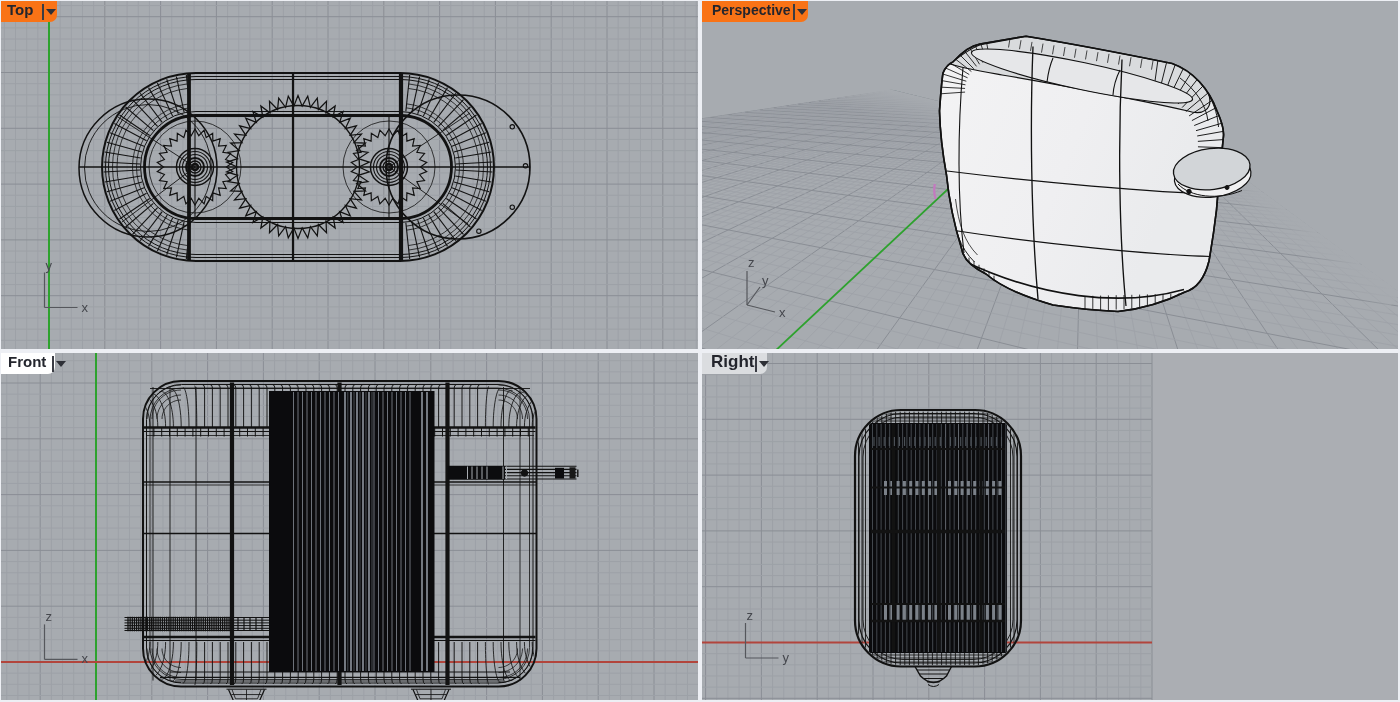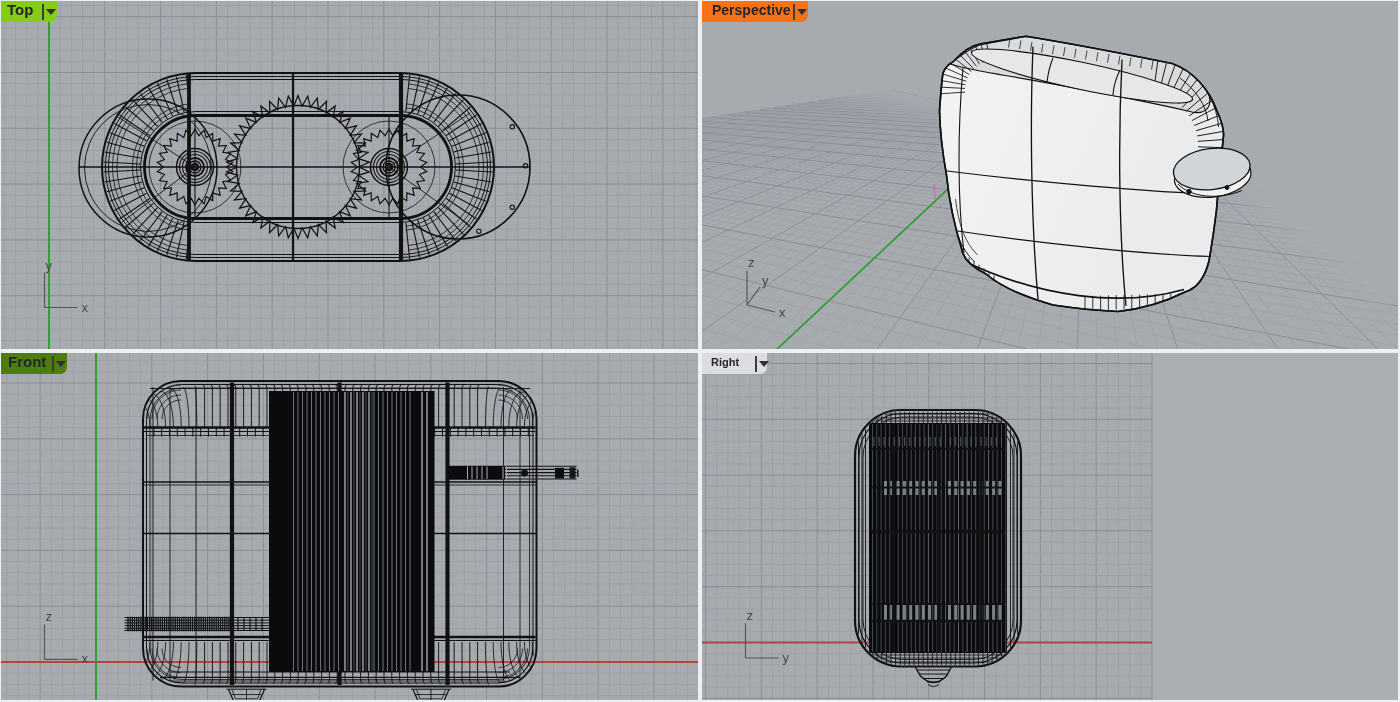--- a/index.html
+++ b/index.html
@@ -211,21 +211,21 @@
         <line x1="389" y1="167" x2="468" y2="224" stroke="#121212" stroke-width="0.9"></line>
         <circle cx="148" cy="168" r="69" stroke="#121212" stroke-width="1.5" fill="none"></circle>
         <circle cx="148" cy="168" r="63.5" stroke="#121212" stroke-width="0.9" fill="none"></circle>
         <circle cx="458" cy="167" r="72" stroke="#121212" stroke-width="1.6" fill="none"></circle>
         <circle cx="512.26" cy="126.85" r="2.2" stroke="#121212" stroke-width="1.1" fill="none"></circle>
         <circle cx="525.49" cy="165.82" r="2.2" stroke="#121212" stroke-width="1.1" fill="none"></circle>
         <circle cx="512.26" cy="207.15" r="2.2" stroke="#121212" stroke-width="1.1" fill="none"></circle>
         <circle cx="478.86" cy="231.2" r="2.2" stroke="#121212" stroke-width="1.1" fill="none"></circle>
       </g>
     </svg>
-    <div class="tab" style="width:56px;background:#84cc16">
+    <div class="tab" style="width:56px;background:#f97316">
       <span class="tl" style="left:6px;font-size:15px">Top</span>
       <i class="sep" style="left:41px"></i>
       <i class="tri" style="left:45px"></i>
     </div>
   </div>
 <div class="vp" style="left:702px;top:1px;width:696px;height:348px">
     <svg width="697" height="348">
       <defs>
         <clipPath id="gclip">
           <polygon points="0,42.6 536,173 698,292 698,348 0,348"></polygon>
@@ -1264,21 +1264,21 @@
         <line x1="231.5" y1="694.5" x2="261.5" y2="694.5" stroke="#121212" stroke-width="0.8"></line>
         <line x1="226.5" y1="689.2" x2="266.5" y2="689.2" stroke="#121212" stroke-width="1"></line>
         <line x1="246.5" y1="689.5" x2="246.5" y2="700.8" stroke="#121212" stroke-width="0.8"></line>
         <path d="M 413 689.5 L 418 700.8 L 444 700.8 L 449 689.5" stroke="#121212" stroke-width="1.2" fill="none"></path>
         <path d="M 416.5 689.5 L 420 698.8 L 442 698.8 L 445.5 689.5" stroke="#121212" stroke-width="0.8" fill="none"></path>
         <line x1="416" y1="694.5" x2="446" y2="694.5" stroke="#121212" stroke-width="0.8"></line>
         <line x1="411" y1="689.2" x2="451" y2="689.2" stroke="#121212" stroke-width="1"></line>
         <line x1="431" y1="689.5" x2="431" y2="700.8" stroke="#121212" stroke-width="0.8"></line>
       </g>
     </svg>
-    <div class="tab" style="width:66px;background:#4d7c0f">
+    <div class="tab" style="width:54px;background:#ffffff">
       <span class="tl" style="left:7px;font-size:15px">Front</span>
       <i class="sep" style="left:51px"></i>
       <i class="tri" style="left:55px"></i>
     </div>
   </div>
 <div class="vp" style="left:702px;top:353px;width:696px;height:347px">
     <svg width="697" height="347">
       <rect x="450" y="0" width="247" height="349" fill="#abaeb3"></rect>
       <line x1="3.6" y1="0" x2="3.6" y2="349" stroke="#8a8e95" stroke-width="1"></line>
       <line x1="14.76" y1="0" x2="14.76" y2="349" stroke="#9da1a7" stroke-width="1"></line>
@@ -1547,16 +1547,16 @@
         </g>
         <path d="M 915 666.5 L 920.5 676 Q 933.5 689 946.5 676 L 951.5 666.5" stroke="#121212" stroke-width="1.4" fill="none"></path>
         <line x1="917" y1="670" x2="949.5" y2="670" stroke="#121212" stroke-width="1"></line>
         <line x1="919.5" y1="674" x2="947" y2="674" stroke="#121212" stroke-width="1"></line>
         <line x1="923" y1="678.5" x2="943.5" y2="678.5" stroke="#121212" stroke-width="1"></line>
         <line x1="927" y1="682" x2="939.5" y2="682" stroke="#121212" stroke-width="0.9"></line>
         <path d="M 928 684.5 Q 933.5 688.5 939 684.5" stroke="#121212" stroke-width="1" fill="none"></path>
       </g>
     </svg>
     <div class="tab" style="width:65px;background:#dbdde0">
-      <span class="tl" style="left:9px;font-size:11px">Right</span>
+      <span class="tl" style="left:9px;font-size:17px">Right</span>
       <i class="sep" style="left:53px"></i>
       <i class="tri" style="left:57px"></i>
     </div>
   </div>
 </body></html>

